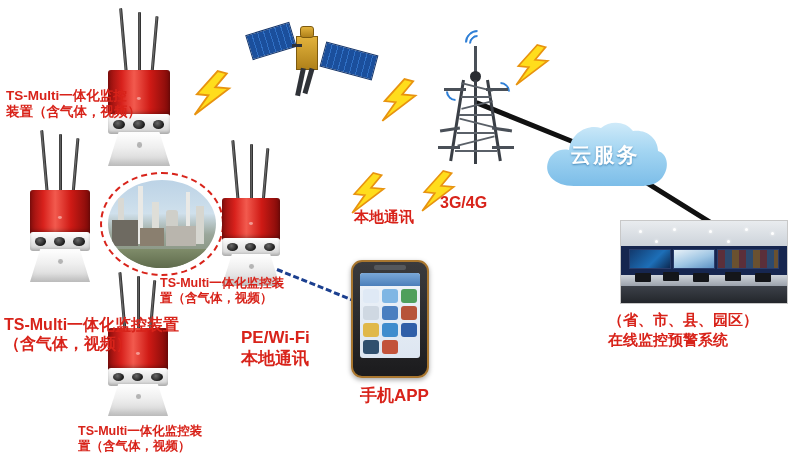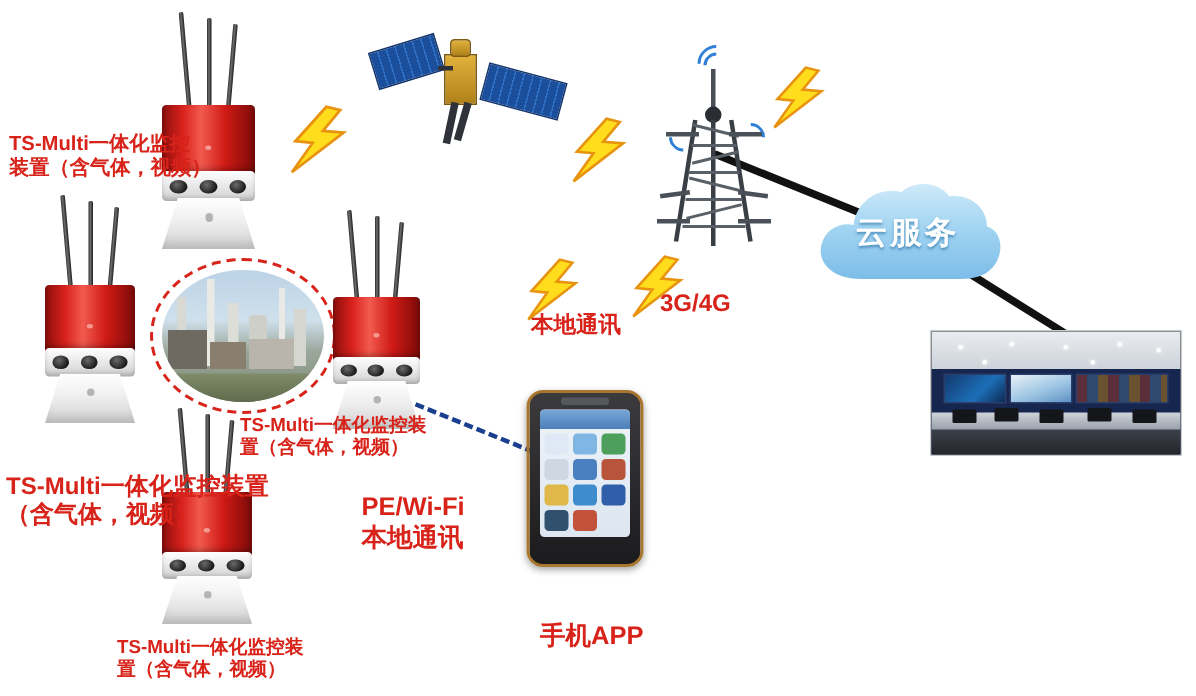--- a/index.html
+++ b/index.html
@@ -308,16 +308,18 @@
 
 
 
   <div class="lbl" style="left:354px;top:208px;font-size:15px;">本地通讯</div>
 
   <div class="lbl" style="left:440px;top:194px;font-size:16px;">3G/4G</div>
 
   <div class="lbl" style="left:241px;top:327px;font-size:17px;line-height:1.25;">PE/Wi-Fi
 本地通讯</div>
 
-  <div class="lbl" style="left:360px;top:386px;font-size:17px;margin-top:28px;">手机APP</div>
-
+  <div class="lbl" style="left:360px;top:386px;font-size:17px;">手机APP</div>
+
+  <div class="lbl c" style="left:608px;top:310px;font-size:15px;line-height:1.3;">（省、市、县、园区）
+在线监控预警系统</div>
 
 </div>
 
 </body></html>

